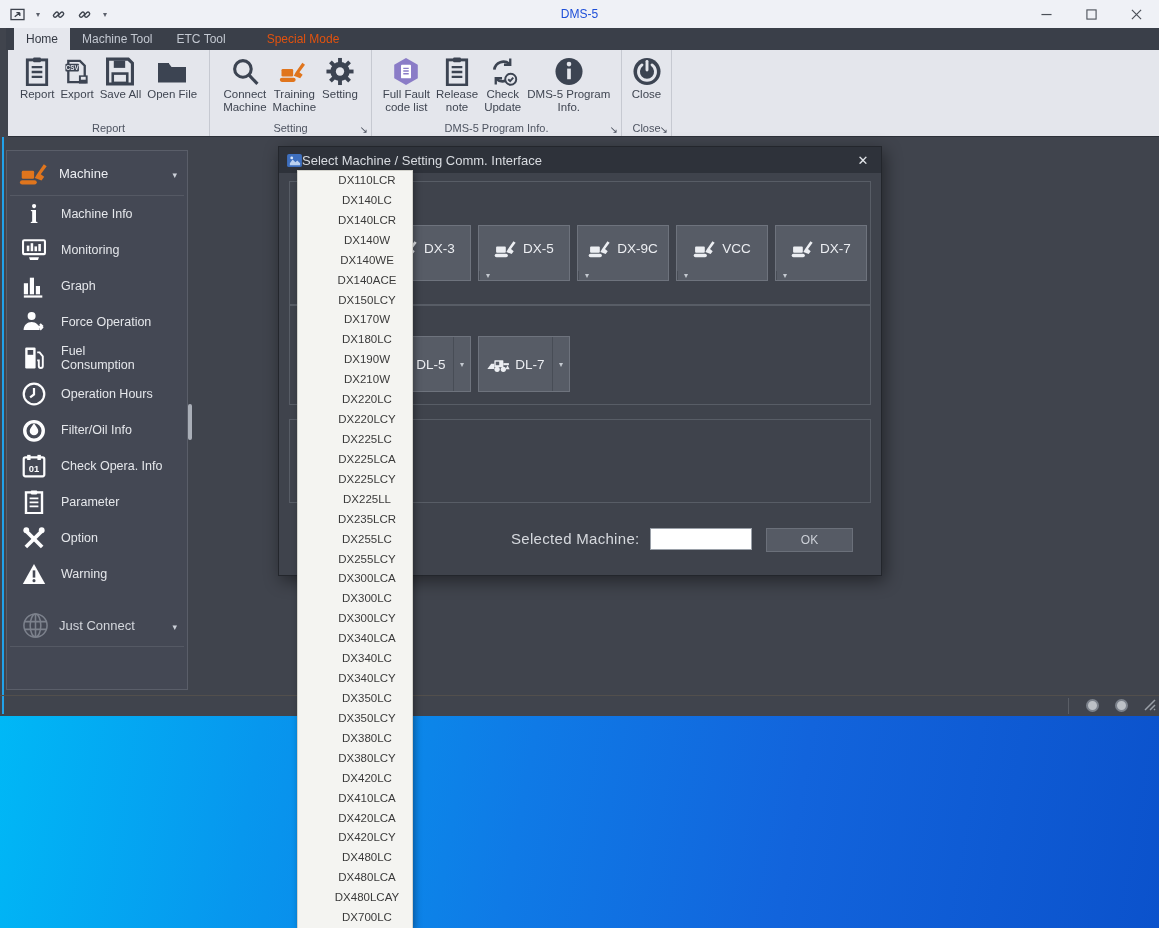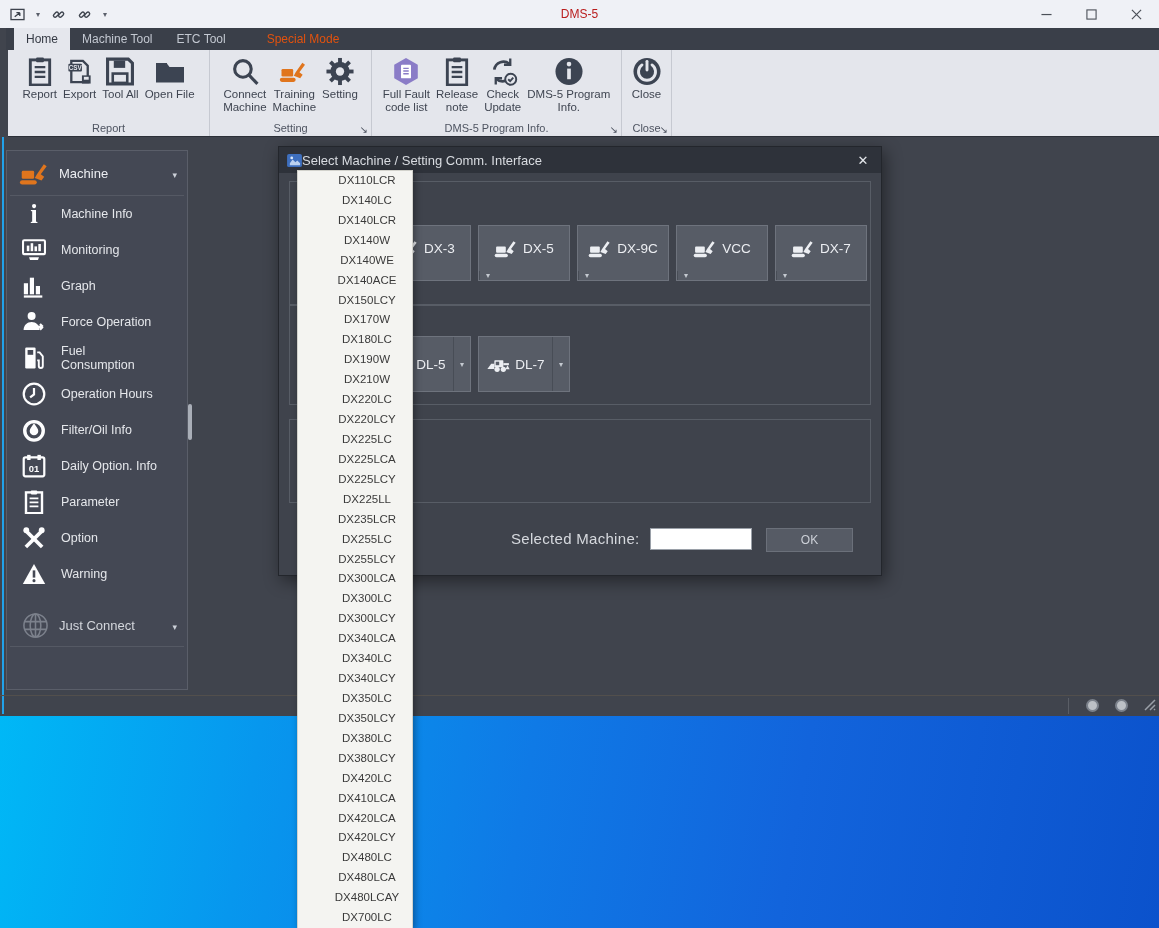--- a/index.html
+++ b/index.html
@@ -11,21 +11,21 @@
   .desktop { position:absolute; left:0; top:716px; width:1159px; height:212px;
     background:linear-gradient(100deg,#00b8f6 0%,#0797ee 22%,#0f7ae6 45%,#1264dc 68%,#0b52cc 100%); }
 
   
   .titlebar { position:absolute; left:0; top:0; width:1159px; height:28px; background:#eff1f6; }
   .qat { position:absolute; left:10px; top:0; height:28px; display:flex; align-items:center; gap:11px; color:#3d434d; }
   .qat-icon { display:flex; align-items:center; }
   .qat-icon svg { width:15px; height:13px; }
   .qat-icon .tglyph { font-size:8px; color:#5a606b; }
   .window-title { position:absolute; left:0; top:0; width:100%; height:16px; text-align:center;
-    font-size:12px; line-height:28px; color:#b91c1c; }
+    font-size:12px; line-height:28px; color:#1d4ed8; }
   .win-controls { position:absolute; right:0; top:0; height:28px; display:flex; }
   .win-btn { width:45px; height:28px; display:flex; align-items:center; justify-content:center; color:#4b5058; }
   .win-btn svg { width:11px; height:11px; }
 
   
   .tabbar { position:absolute; left:0; top:28px; width:1159px; height:22px; background:#3a3f49;
     display:flex; align-items:stretch; padding-left:8px;margin-left:6px; }
   .tab { padding:0 12px; font-size:12px; color:#c3c8d1; display:flex; align-items:center; }
   .tab[data-state="active"] { background:#e5e7ed; color:#343943; }
   .tab[data-state="special"] { color:#e2520e; margin-left:17px; }
@@ -213,21 +213,21 @@
           </div>
 
           <div class="rbtn">
             <span class="ricon">
               <svg viewBox="0 0 28 28">
                 <path d="M2 2h20l4 4v20H2z" fill="none" stroke="currentColor" stroke-width="3"></path>
                 <rect x="8" y="3.5" width="11" height="7" fill="currentColor"></rect>
                 <rect x="7" y="16" width="14" height="9" fill="none" stroke="currentColor" stroke-width="2.5"></rect>
               </svg>
             </span>
-            <span class="rlbl">Tool All</span>
+            <span class="rlbl">Save All</span>
           </div>
 
           <div class="rbtn">
             <span class="ricon">
               <svg viewBox="0 0 30 24" fill="currentColor">
                 <path d="M1 3.5h10.5l3 4H29V23H1z"></path>
                 <rect x="1" y="3.5" width="11" height="4"></rect>
               </svg>
             </span>
             <span class="rlbl">Open File</span>
@@ -462,21 +462,21 @@
 
           <div class="sb-item">
             <span class="sb-icon">
               <svg viewBox="0 0 28 28">
                 <rect x="2" y="4" width="24" height="22" rx="2" fill="none" stroke="currentColor" stroke-width="2.6"></rect>
                 <rect x="6" y="1" width="4" height="6" fill="currentColor"></rect>
                 <rect x="18" y="1" width="4" height="6" fill="currentColor"></rect>
                 <text x="14" y="21" text-anchor="middle" font-size="11" font-weight="bold" fill="currentColor" font-family="Liberation Sans, sans-serif">01</text>
               </svg>
             </span>
-            <span class="sb-label">Daily Option. Info</span>
+            <span class="sb-label">Check Opera. Info</span>
           </div>
 
           <div class="sb-item">
             <span class="sb-icon">
               <svg viewBox="0 0 26 30" fill="currentColor">
                 <rect x="9" y="0.5" width="8" height="5" rx="1"></rect>
                 <rect x="3" y="3" width="20" height="26" fill="none" stroke="currentColor" stroke-width="3"></rect>
                 <path d="M7.5 10.5h11M7.5 15.5h11M7.5 20.5h11" stroke="currentColor" stroke-width="2.4"></path>
               </svg>
             </span>

